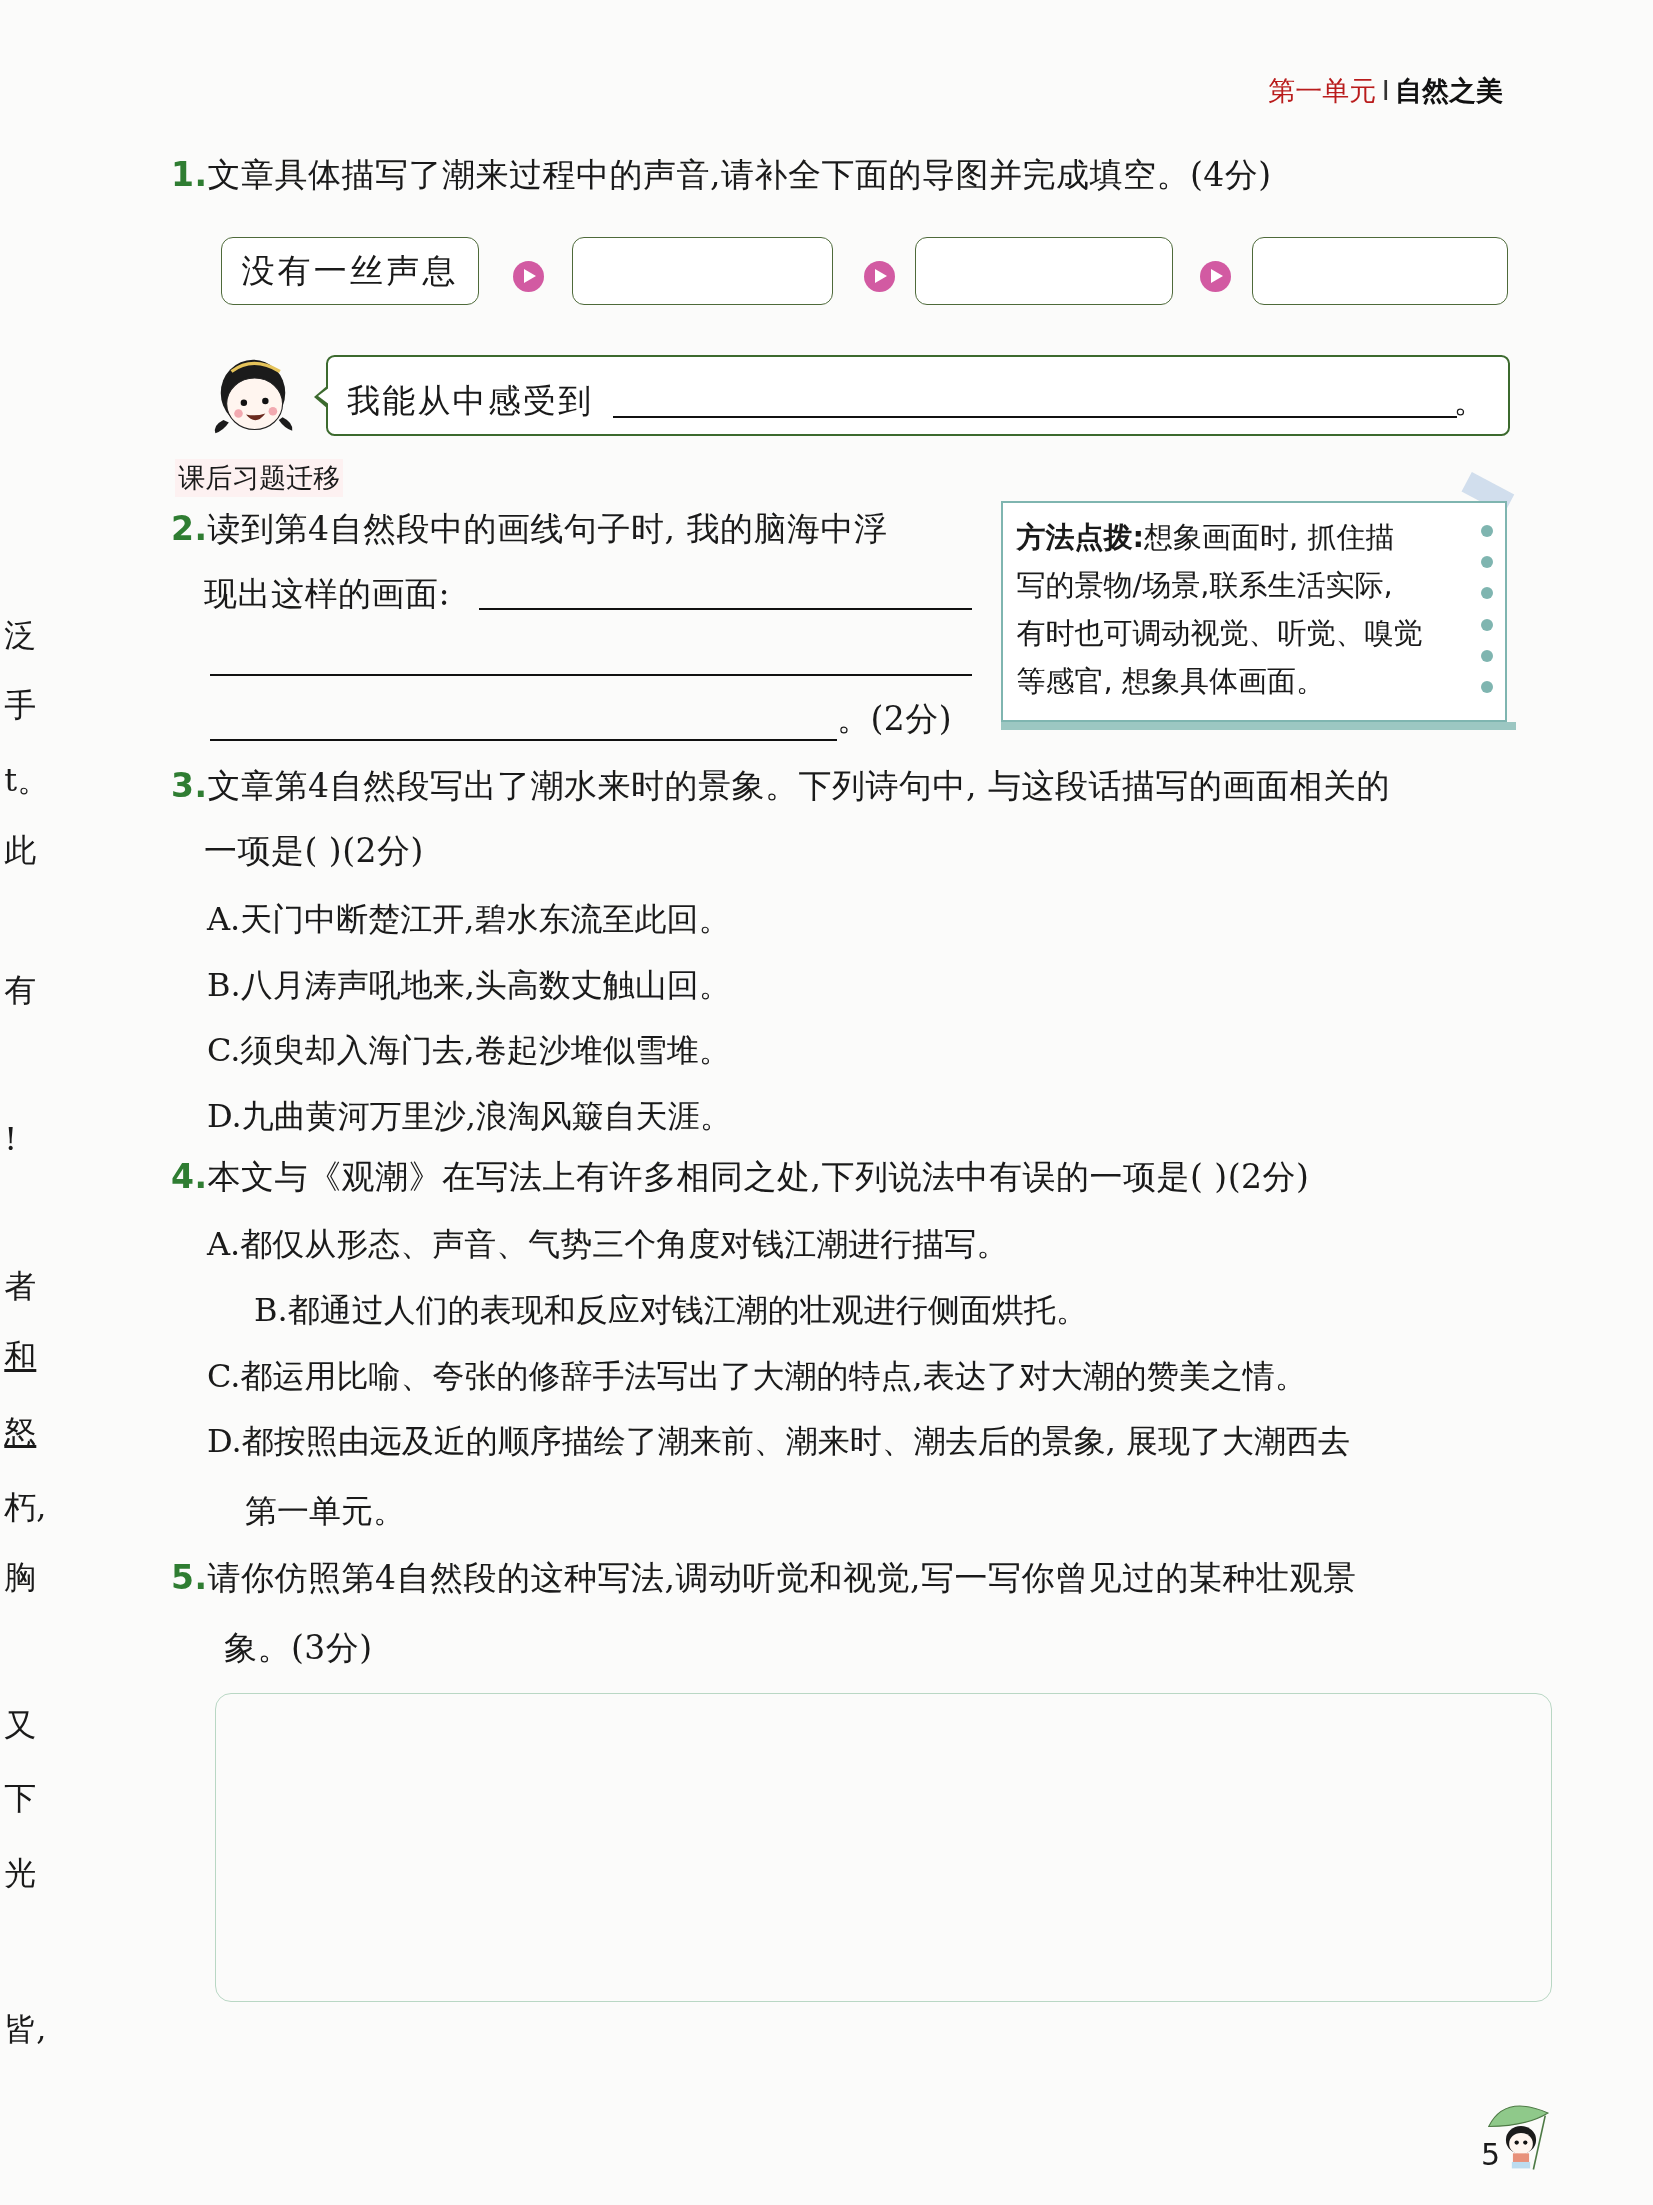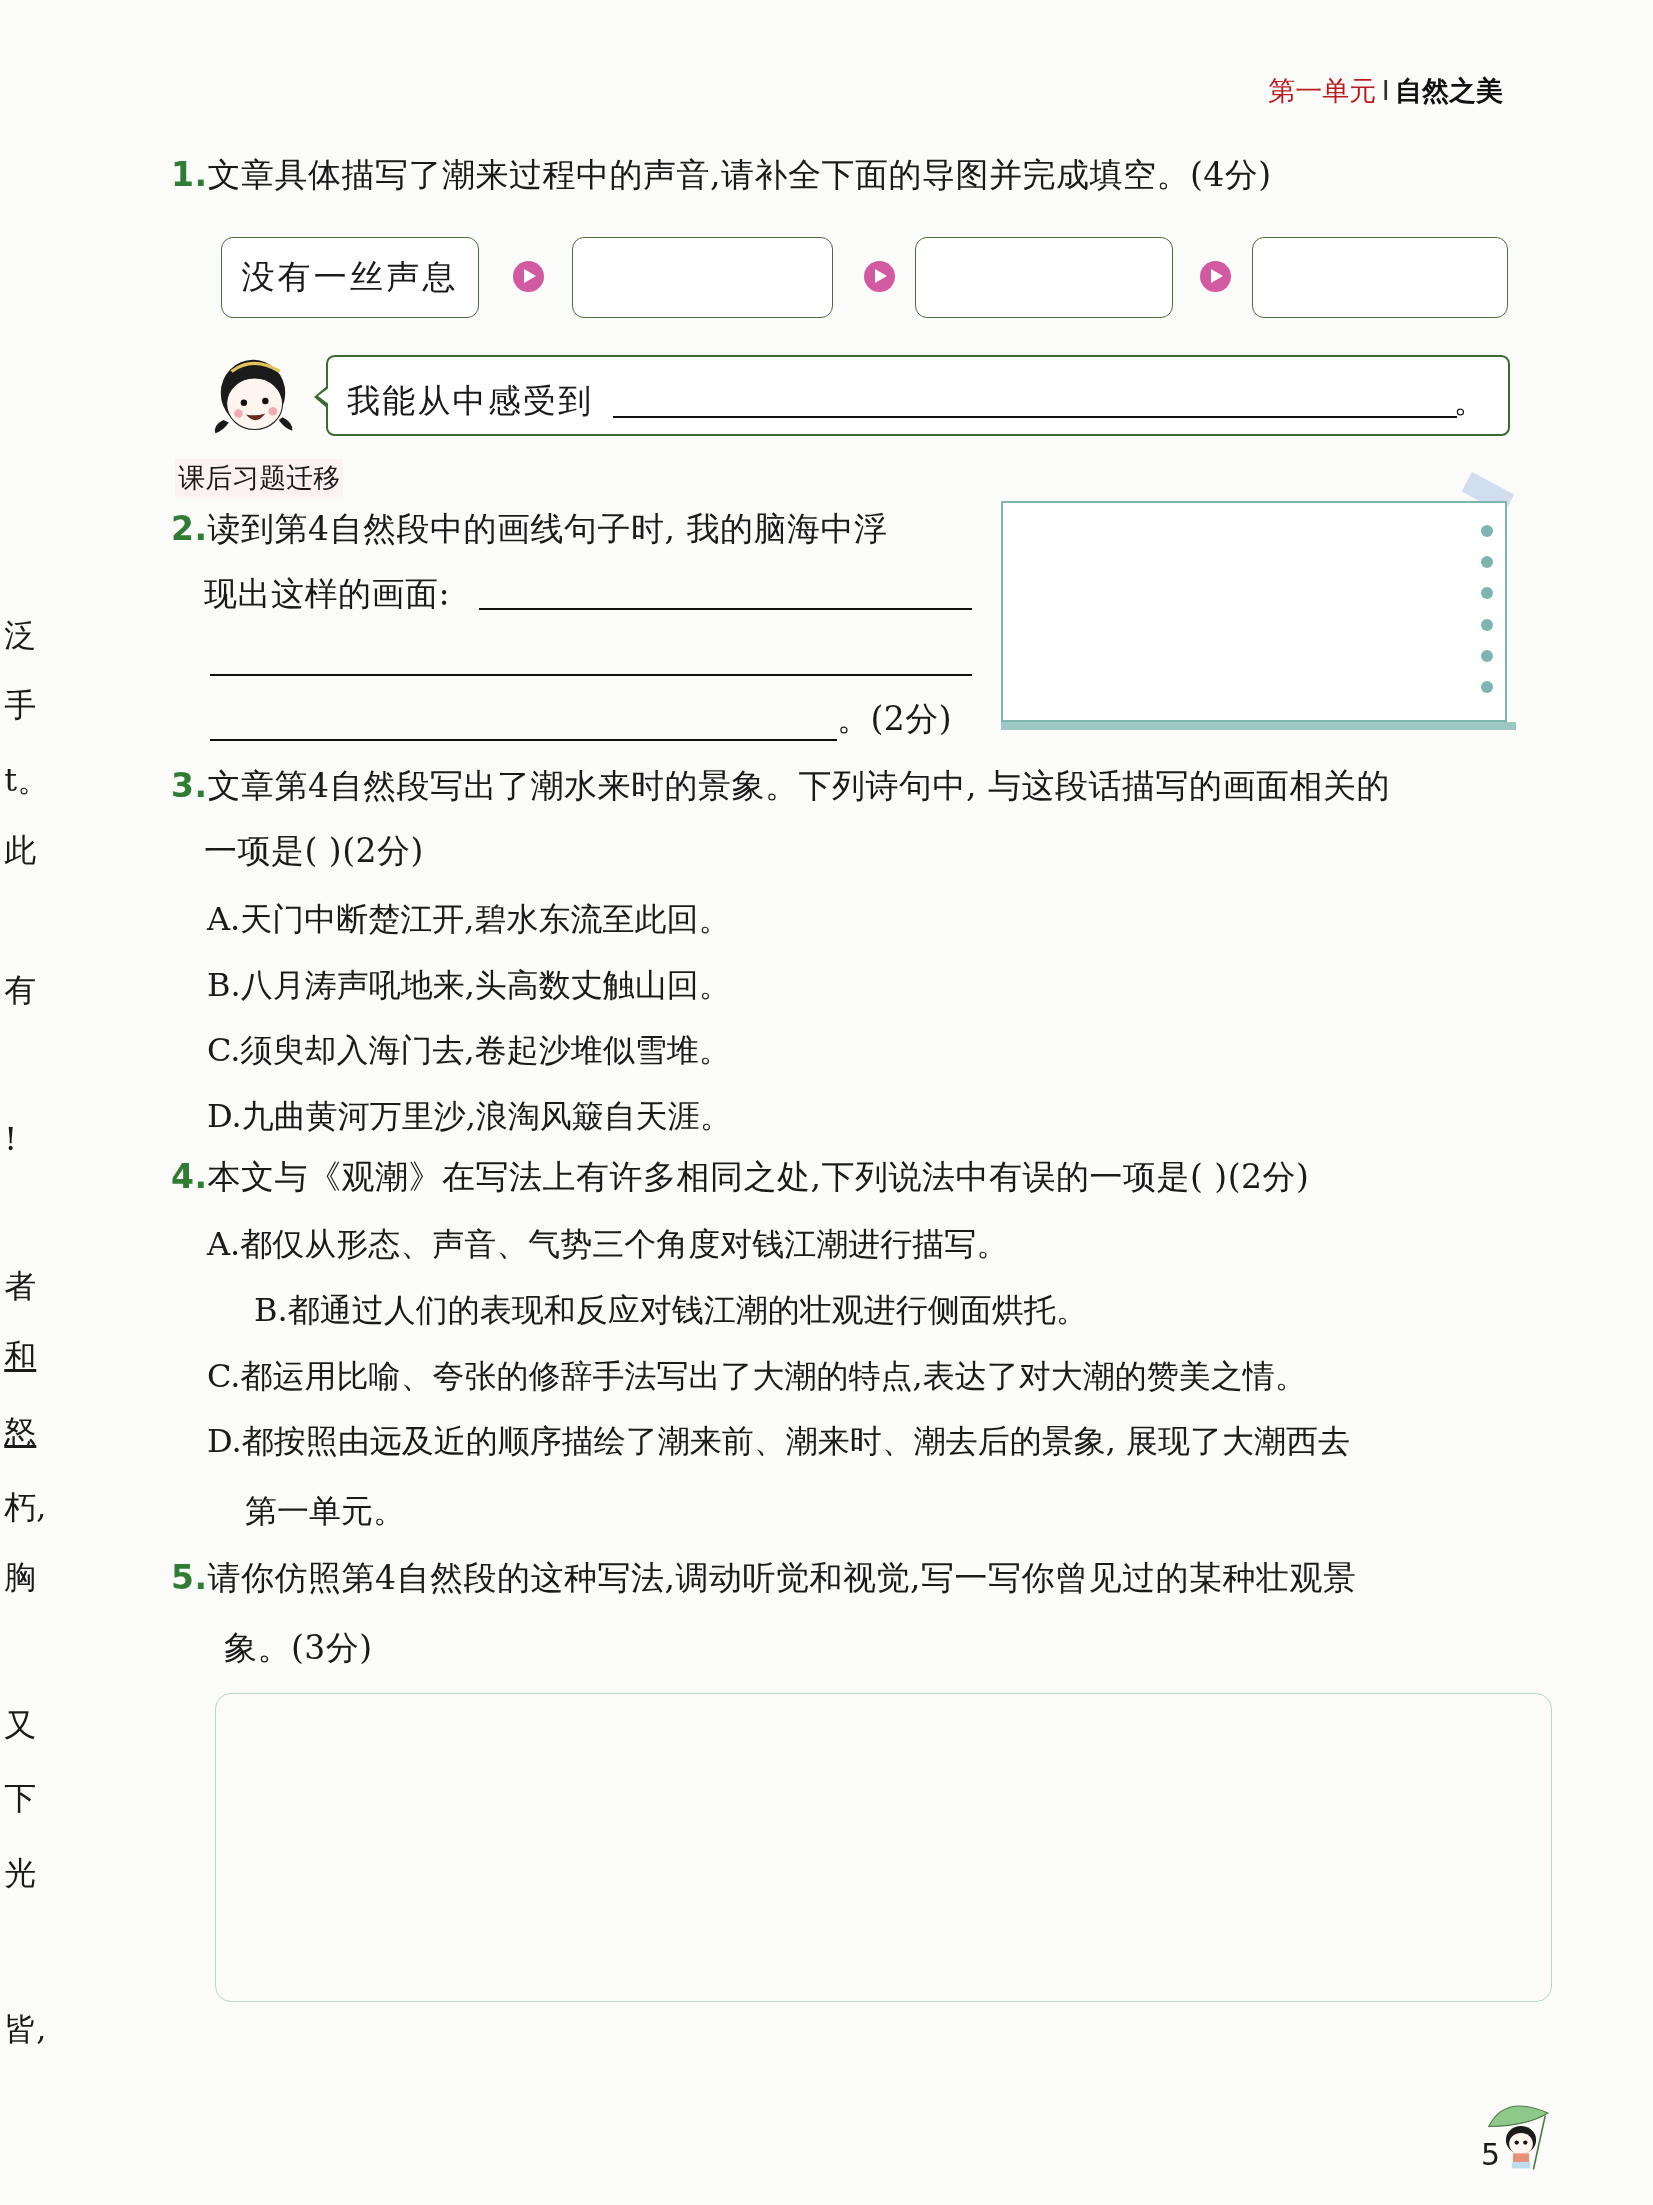--- a/index.html
+++ b/index.html
@@ -13,21 +13,21 @@
   
   .header { right:151px; top:73px; font-family:"DejaVu Sans","Liberation Sans",sans-serif; font-size:27px; }
   .header .unit { color:#b91c1c; }
   .header .sep { color:#333; margin:0 5.4px; }
   .header .theme { color:#111; font-weight:bold; }
 
   .qnum { color:#2f7d32; font-family:"DejaVu Sans","Liberation Sans",sans-serif; font-weight:bold; }
   .qtext { font-size:33px; line-height:1.15; white-space:nowrap; letter-spacing:0.5px; }
 
   
-  .fbox { position:absolute; top:237px; height:81px; border:1.6px solid #4e6a3a; border-radius:12px; background:#fff;
+  .fbox { position:absolute; top:237px; height:68px; border:1.6px solid #4e6a3a; border-radius:12px; background:#fff;
           display:flex; align-items:center; justify-content:center; box-sizing:border-box; }
   .fbox span { font-size:33px; font-family:"DejaVu Sans","Liberation Sans",sans-serif; letter-spacing:3.2px; }
   .arrow { position:absolute; top:261px; width:31px; height:31px; border-radius:50%; background:#d25aa2; }
   .arrow::after { content:""; position:absolute; left:11.3px; top:8px; border-left:12px solid #fff; border-top:7.5px solid transparent; border-bottom:7.5px solid transparent; }
 
   
   .bubble { left:326px; top:355px; width:1184px; height:81px; border:2.2px solid #3c6a2e; border-radius:8.6px; box-sizing:border-box; background:#fff; }
   .bubble::before { content:""; position:absolute; left:-14px; top:28px; width:0; height:0; border-right:14px solid #3c6a2e; border-top:12px solid transparent; border-bottom:12px solid transparent; }
   .bubble::after { content:""; position:absolute; left:-10.2px; top:30px; width:0; height:0; border-right:12px solid #fff; border-top:9.7px solid transparent; border-bottom:9.7px solid transparent; }
   .bubble .lbl { position:absolute; left:19px; top:21.5px; font-size:33px; font-family:Liberation Serif, serif; letter-spacing:2.2px; }
@@ -129,20 +129,26 @@
   <span class="qnum">2.</span><span>读到第4自然段中的画线句子时, 我的脑海中浮</span>
 </div>
 <div class="abs qtext" style="left:204px; top:575px;">现出这样的画面:</div>
 <div class="uline" style="left:479px; top:608px; width:493px;"></div>
 <div class="uline" style="left:210px; top:674px; width:762px;"></div>
 <div class="uline" style="left:210px; top:739px; width:627px;"></div>
 <div class="abs qtext" style="left:837px; top:700px;">。(2分)</div>
 
 <div class="abs tape"></div>
 <div class="abs tip">
+  <div class="txt">
+    <b>方法点拨:</b><span>想象画面时, 抓住描</span><br>
+    <span>写的景物/场景,联系生活实际,</span><br>
+    <span>有时也可调动视觉、听觉、嗅觉</span><br>
+    <span>等感官, 想象具体画面。</span>
+  </div>
   <div class="dots">
       <i></i>
       <i></i>
       <i></i>
       <i></i>
       <i></i>
       <i></i>
     </div>
 </div>
 

